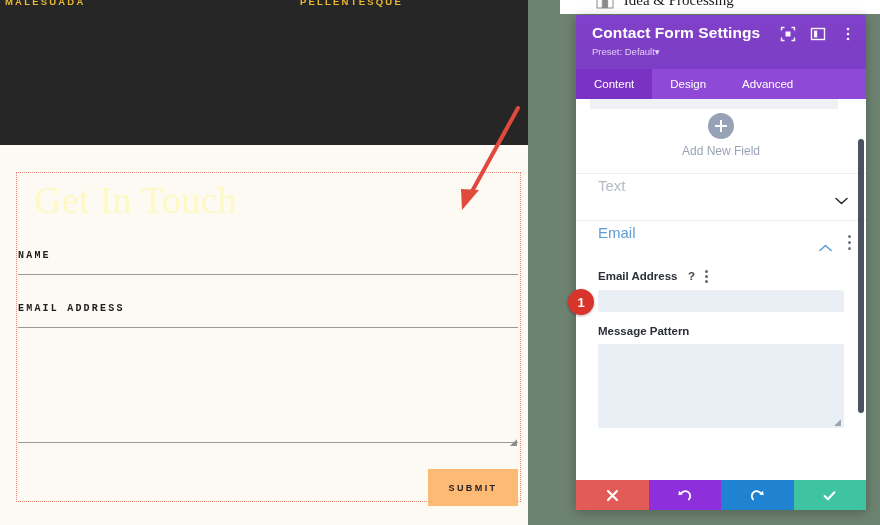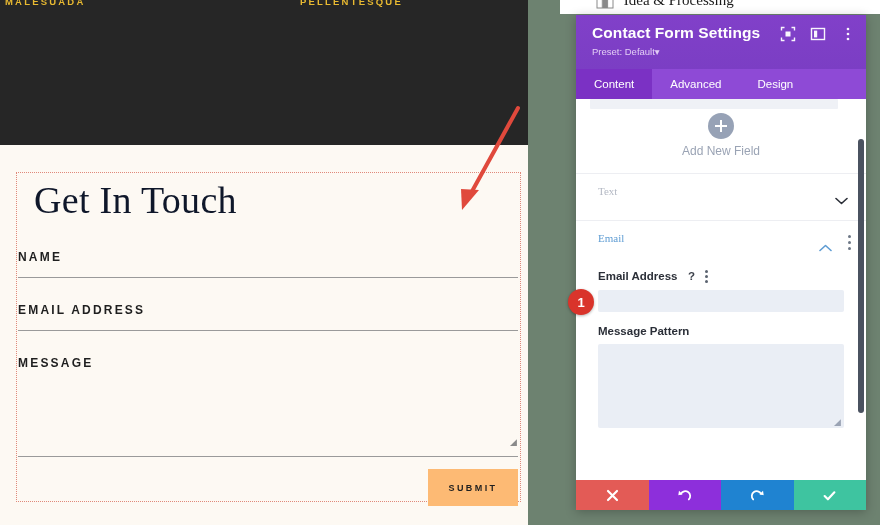--- a/index.html
+++ b/index.html
@@ -21,27 +21,27 @@
   .nav-item.n1{left:5px;}
   .nav-item.n2{left:300px;}
 
   .site-light{position:absolute;left:0;top:145px;width:560px;height:380px;background:#fdf9f3;}
   .form-box{
     position:absolute;left:16px;top:172px;width:505px;height:330px;
     border:1px dotted #e0897a;box-sizing:border-box;background:#fdf9f3;
   }
   .heading{
     position:absolute;left:34px;top:178px;
-    font-family:"Liberation Serif",serif;font-size:38px;color:#0f172a;
+    font-family:"Liberation Serif",serif;font-size:38px;color:#fef9c3;
     letter-spacing:0.3px;
   }
   .fld{position:absolute;left:18px;width:500px;}
   .fld-label{
-    font-size:12px;font-weight:bold;letter-spacing:2.2px;color:#1f1f1f;
-    font-family:Liberation Sans, sans-serif;
+    font-size:10px;font-weight:bold;letter-spacing:2.2px;color:#1f1f1f;
+    font-family:Liberation Mono, monospace;
   }
   .fld-line{margin-top:13px;border-bottom:1px solid #9a9a9a;height:0;}
   .fld-name{top:250px;}
   .fld-email{top:303px;}
   .fld-msg{top:356px;}
   .fld-msg .fld-line{margin-top:86px;}
   .resize-grip{
     position:absolute;right:0px;top:82px;width:8px;height:8px;
     color:#8a8a8a;font-size:9px;line-height:8px;
   }
@@ -113,21 +113,21 @@
   .add-circle:before{left:7px;top:12px;width:12px;height:2px;}
   .add-circle:after{left:12px;top:7px;width:2px;height:12px;}
   .add-label{margin-top:5px;color:#9aa3b4;font-size:12px;}
 
   .sep{position:absolute;left:0;width:290px;height:1px;background:#edeef2;}
 
   .fieldrow{
     position:absolute;left:0;width:290px;height:46px;
   }
   .fieldrow .fname{
-    position:absolute;left:22px;top:11px;font-size:11px;font-family:Liberation Serif, serif;
+    position:absolute;left:22px;top:3px;font-size:15px;
   }
   .fieldrow.text .fname{color:#b4b9c4;}
   .fieldrow.email .fname{color:#5e9cd3;text-align:right;}
   .chev{position:absolute;right:34px;top:17px;width:13px;height:8px;}
   .chev.solo{right:18px;}
   .dots3{
     position:absolute;right:14px;top:14px;width:4px;height:15px;
   }
   .dots3 i{display:block;width:3px;height:3px;border-radius:50%;background:#6d7786;margin-bottom:3px;}
 
@@ -197,21 +197,20 @@
       <div class="fld-label">NAME</div>
       <div class="fld-line"></div>
     </div>
 
     <div class="fld fld-email">
       <div class="fld-label">EMAIL ADDRESS</div>
       <div class="fld-line"></div>
     </div>
 
     <div class="fld fld-msg">
-      <div class="fld-label">MESSAGE</div>
       <div class="fld-line"></div>
       <div class="resize-grip">◢</div>
     </div>
 
     <button class="submit-btn">SUBMIT</button>
   </div>
 
   <svg class="arrow-svg" viewBox="0 0 110 130">
     <line x1="78" y1="13" x2="30" y2="100" stroke="#e0493c" stroke-width="4" stroke-linecap="round"></line>
     <polygon points="22,115 39,95 21,94" fill="#e0493c"></polygon>
@@ -255,22 +254,22 @@
             <circle cx="8" cy="3" r="1.35" fill="#fff"></circle>
             <circle cx="8" cy="8" r="1.35" fill="#fff"></circle>
             <circle cx="8" cy="13" r="1.35" fill="#fff"></circle>
           </svg>
         </span>
       </div>
     </div>
 
     <div class="tabs">
       <div class="tab active">Content</div>
+      <div class="tab">Design</div>
       <div class="tab">Advanced</div>
-      <div class="tab">Design</div>
     </div>
 
     <div class="panel-body">
 
       <div class="ghost-row"></div>
 
       <div class="addfield">
         <div class="add-circle"></div>
         <div class="add-label">Add New Field</div>
       </div>

